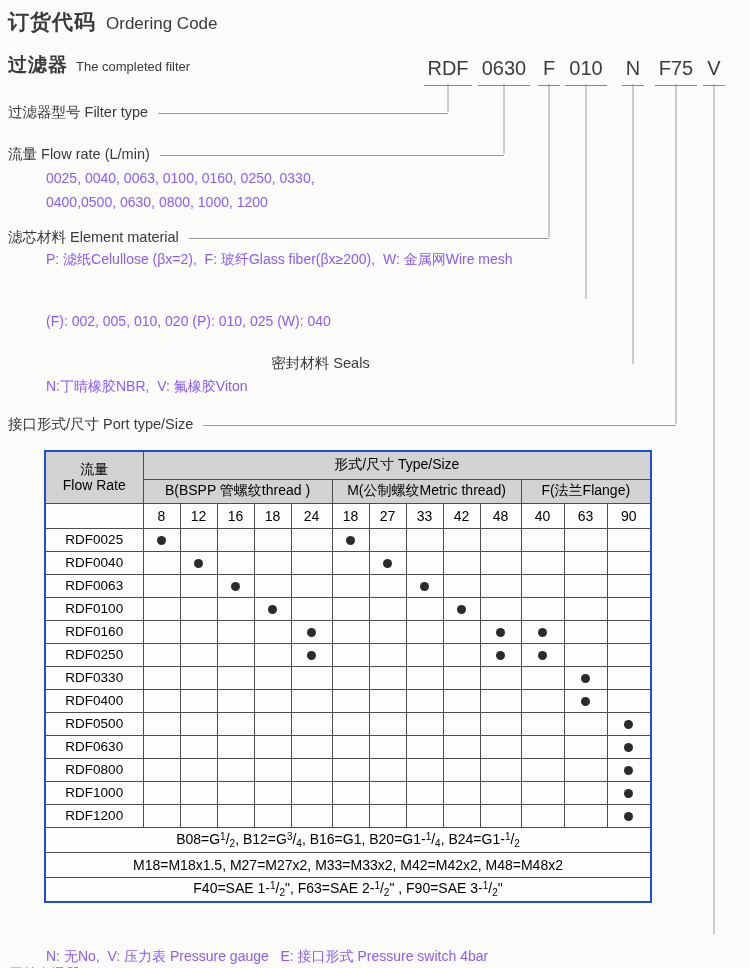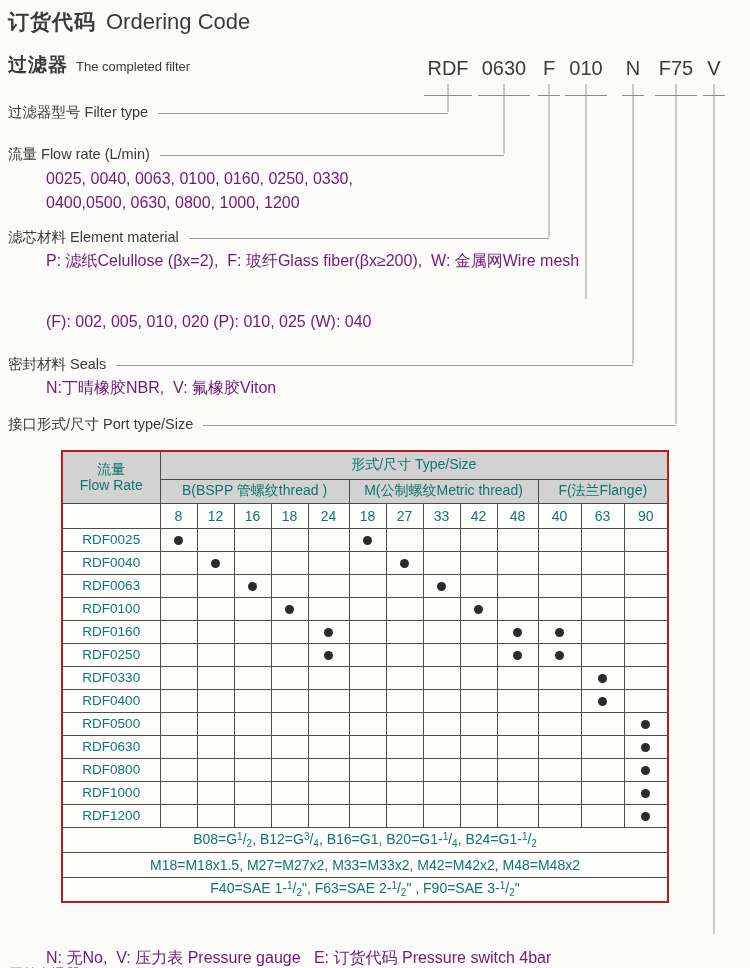--- a/index.html
+++ b/index.html
@@ -5,49 +5,49 @@
   * { margin:0; padding:0; box-sizing:border-box; }
   html,body { background:#e9e9e7; }
   .page {
     position:relative; width:750px; height:968px; margin:0 auto;
     background:#fbfbf9; color:#3a3a3a;
     font-family:"Liberation Sans","DejaVu Sans",sans-serif;
     overflow:hidden;
   }
   .h1 { position:absolute; left:8px; top:8px; white-space:nowrap; }
   .h1 .zh { font-size:21px; font-weight:bold; letter-spacing:1px; }
-  .h1 .en { font-size:22px; margin-left:10px;margin-top:24px; }
+  .h1 .en { font-size:17px; margin-left:10px;margin-top:24px; }
   .h2 { position:absolute; left:8px; top:52px; white-space:nowrap; }
   .h2 .zh { font-size:19px; font-weight:bold; letter-spacing:1px;margin-top:24px; }
   .h2 .en { font-size:13px; margin-left:8px; }
 
   .code-part {
     position:absolute; top:57px; font-size:20px; line-height:22px;
-    text-align:center; padding-bottom:16px;
+    text-align:center; padding-bottom:6px;
     border-bottom:1px solid #8a8a8a; color:#3c3c3c;
   }
   #connectors { position:absolute; left:0; top:0; pointer-events:none; }
 
   .connector-label {
     position:absolute; left:8px; display:flex; align-items:center;
     height:20px; font-size:14.5px; white-space:nowrap;
   }
   .connector-label .h-line {
     flex:1 1 auto; border-top:1px solid #9a9a9a; height:0;
     margin-left:10px; margin-top:2px;
   }
   .detail-line {
-    position:absolute; left:46px; font-size:16px;
-    white-space:pre-wrap; color:#701a75;
+    position:absolute; left:46px; font-size:14px;
+    white-space:pre-wrap; color:#8b5cf6;
   }
 
   table.size-table {
-    position:absolute; left:61px; top:450px; width:606px;
+    position:absolute; left:44px; top:450px; width:606px;
     border-collapse:collapse; table-layout:fixed;
-    border:2px solid #b91c1c; font-size:14px; color:#0f766e;
+    border:2px solid #1d4ed8; font-size:14px; color:#000000;
     background:#fdfdfb;
   }
   table.size-table th, table.size-table td {
     border:1px solid #4c4c4c; padding:0; text-align:center;
     font-weight:normal; overflow:hidden;
   }
   tr.hdr-row1 { height:28px; }
   tr.hdr-row2 { height:24px; }
   tr.hdr-row3 { height:25px; }
   .gray { background:#d2d2d2; }
@@ -369,29 +369,29 @@
     <div class="detail-line" style="top: 194px;">0400,0500, 0630, 0800, 1000, 1200</div>
     <div class="code-part" style="left: 538px; width: 22px;">F</div>
     <div class="connector-label" style="top: 227px; width: 541px;">
       <span class="label-text">滤芯材料 Element material</span>
       <span class="h-line"></span>
     </div>
     <div class="detail-line" style="top: 251px; text-align: right;">P: 滤纸Celullose (βx=2),  F: 玻纤Glass fiber(βx≥200),  W: 金属网Wire mesh</div>
     <div class="code-part" style="left: 565px; width: 42px; text-align: center;">010</div>
     <div class="detail-line" style="top: 313px;">(F): 002, 005, 010, 020 (P): 010, 025 (W): 040</div>
     <div class="code-part" style="left: 622px; width: 22px;">N</div>
-    <div class="connector-label" style="top: 354px; width: 625px;">
+    <div class="connector-label" style="top: 354px; width: 625px; flex-direction: column;">
       <span class="label-text">密封材料 Seals</span>
       <span class="h-line"></span>
     </div>
     <div class="detail-line" style="top: 378px;">N:丁晴橡胶NBR,  V: 氟橡胶Viton</div>
     <div class="code-part" style="left: 655px; width: 42px;">F75</div>
     <div class="connector-label" style="top: 414px; width: 668px;">
       <span class="label-text">接口形式/尺寸 Port type/Size</span>
       <span class="h-line"></span>
     </div>
     <div class="code-part" style="left: 703px; width: 22px;">V</div>
     <div class="connector-label" style="top: 964px; width: 706px;">
       <span class="label-text">压差发讯器 Indicators</span>
       <span class="h-line"></span>
     </div>
-    <div class="detail-line" style="top: 948px;">N: 无No,  V: 压力表 Pressure gauge   E: 订货代码 Pressure switch 4bar</div>
+    <div class="detail-line" style="top: 948px;">N: 无No,  V: 压力表 Pressure gauge   E: 接口形式 Pressure switch 4bar</div>
   </div>
 
 </body></html>

